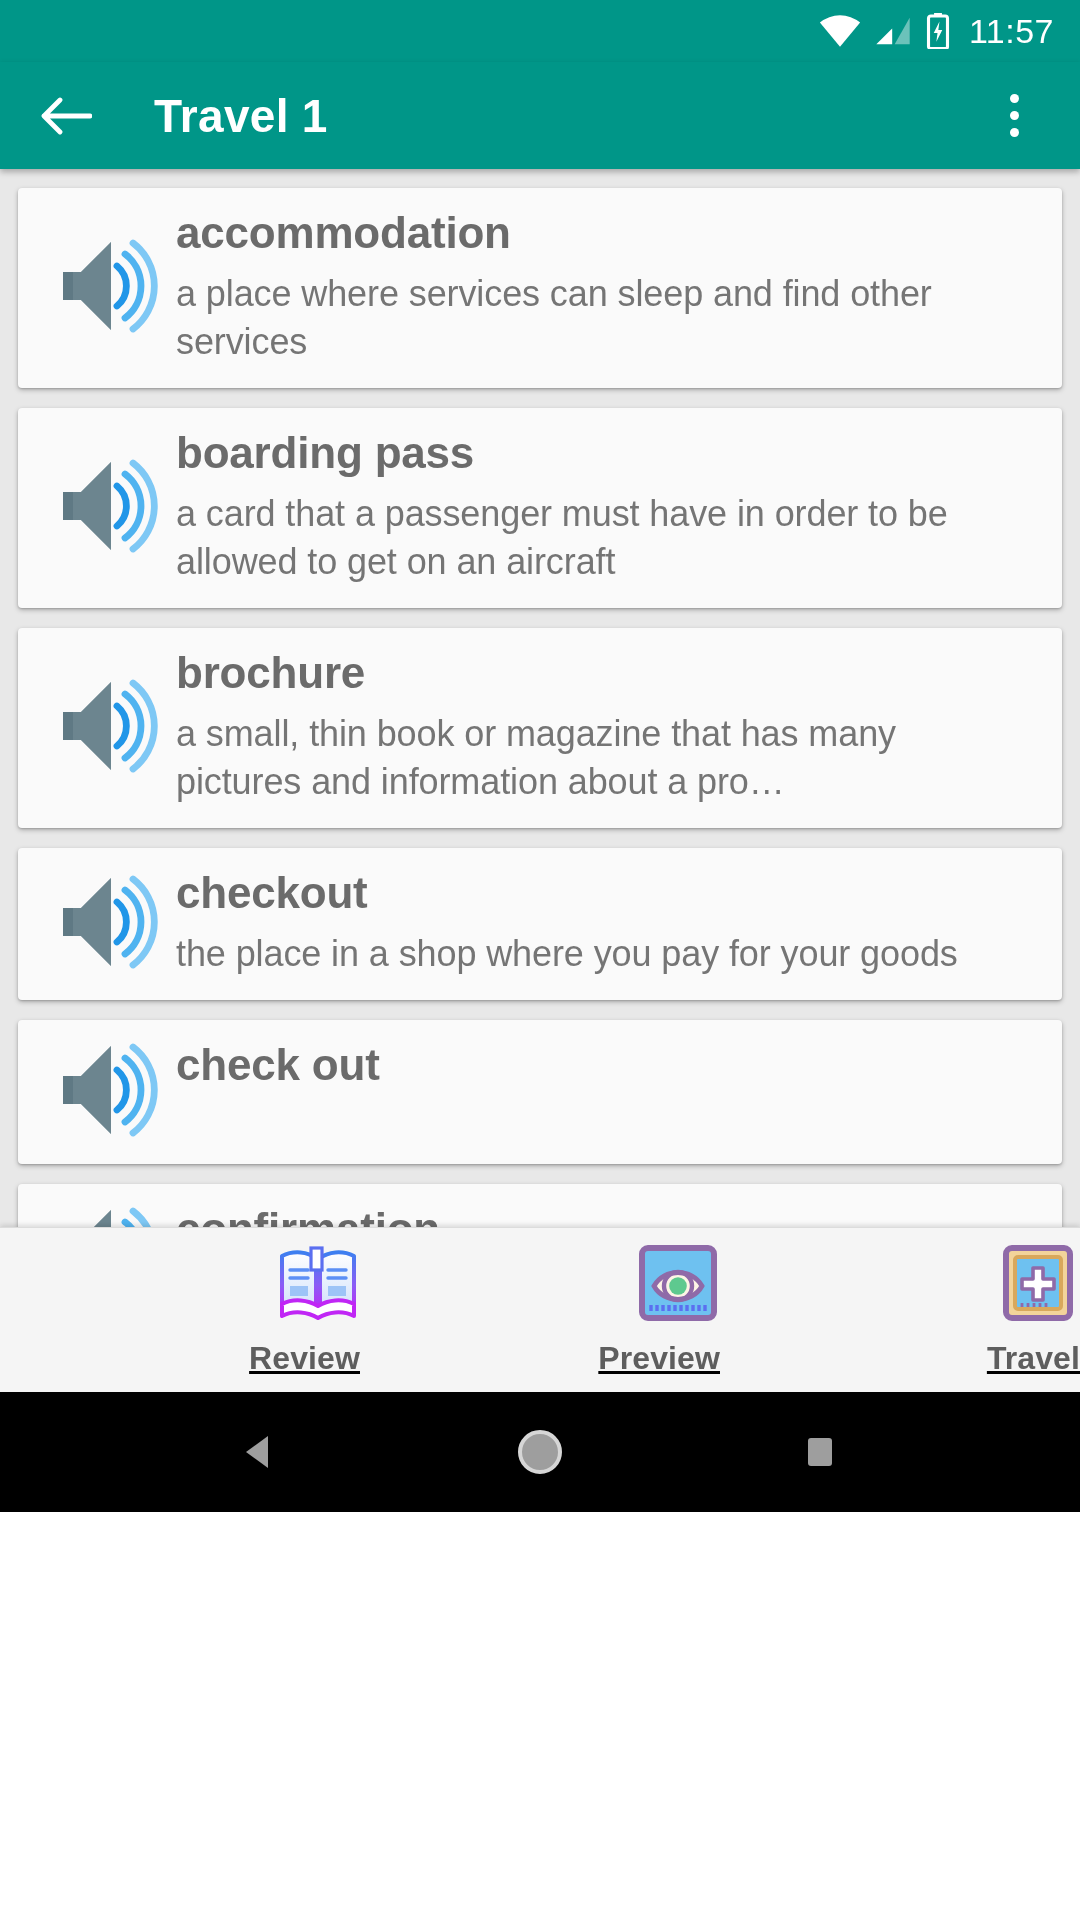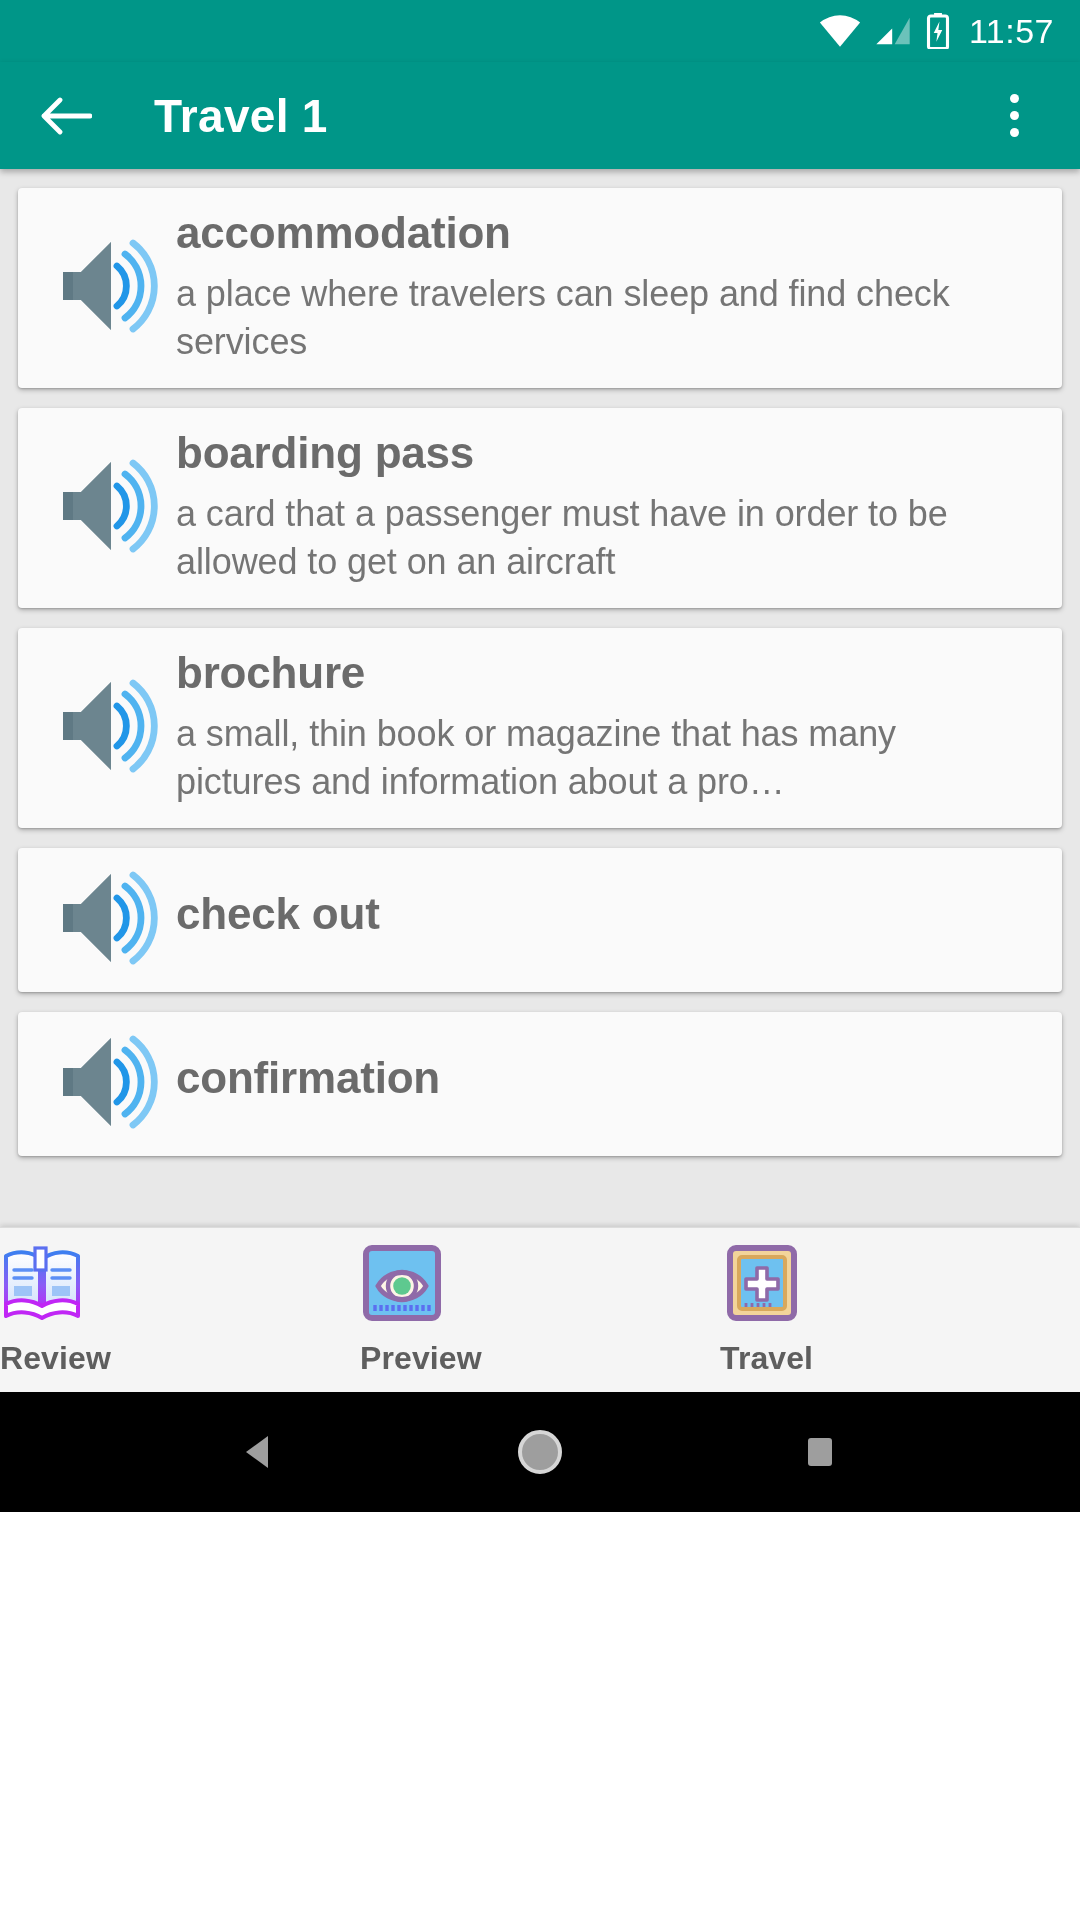--- a/index.html
+++ b/index.html
@@ -46,21 +46,21 @@
   .list-area {
     flex:1 1 auto; background:#e8e8e8;
     overflow:hidden; position:relative;
     padding:10px 0 0 0;
   }
   .card {
     background:#fafafa;
     margin:9px 18px 20px 18px;
     border-radius:4px;
     box-shadow:0 2px 5px rgba(0,0,0,0.26), 0 1px 2px rgba(0,0,0,0.16);
-    display:flex; align-items:center;
+    display:flex; 
     padding:18px 22px 22px 22px;
     position:relative;
     min-height:120px;
   }
   .card-icon {
     flex:0 0 130px; display:flex; align-items:center; justify-content:center;
     align-self:center; cursor:pointer;
   }
   .card-body { flex:1 1 auto; padding-left:6px; padding-right:10px; min-width:0; }
   .term {
@@ -75,21 +75,21 @@
   
   .bottomnav {
     flex:0 0 165px; height:165px; background:#f5f5f5;
     display:flex; align-items:center;
     border-top:1px solid #dcdcdc;
     box-shadow:0 -2px 5px rgba(0,0,0,0.13);
     position:relative; z-index:6;
   }
   .navitem {
     flex:1 1 0; display:flex; flex-direction:column;
-    align-items:flex-start; justify-content:center; gap:14px; cursor:pointer;
+    align-items:flex-end; justify-content:center; gap:14px; cursor:pointer;text-decoration:underline;
   }
   .nav-label { font-size:32px; font-weight:700; color:#5e5e5e; letter-spacing:0.1px; }
 
   
   .sysnav {
     flex:0 0 120px; height:120px; background:#000000;
     display:flex; align-items:center; justify-content:space-around;
     padding:0 120px;
   }
   .sysbtn { display:flex; align-items:center; justify-content:center; width:90px; height:90px; cursor:pointer; }
@@ -142,21 +142,21 @@
         <svg width="108" height="104" viewBox="0 0 54 52">
           <path d="M6 19 h9 L30 4 V48 L15 33 H6 Z" fill="#5f7984"></path>
           <path d="M30 4 V48 L15 33 H11 L11 19 H15 Z" fill="#778f99" opacity="0.55"></path>
           <path d="M33 16 a13 13 0 0 1 0 20" fill="none" stroke="#2196e8" stroke-width="3.4" stroke-linecap="round"></path>
           <path d="M37 10 a20 20 0 0 1 0 32" fill="none" stroke="#4fb3f0" stroke-width="3.4" stroke-linecap="round"></path>
           <path d="M41 4.5 a27 27 0 0 1 0 43" fill="none" stroke="#7ec8f5" stroke-width="3.4" stroke-linecap="round"></path>
         </svg>
       </div>
       <div class="card-body">
         <div class="term">accommodation</div>
-        <div class="definition">a place where travelers can sleep and find check services</div>
+        <div class="definition">a place where services can sleep and find other services</div>
       </div>
     </div>
 
     <div class="card">
       <div class="card-icon">
         <svg width="108" height="104" viewBox="0 0 54 52">
           <path d="M6 19 h9 L30 4 V48 L15 33 H6 Z" fill="#5f7984"></path>
           <path d="M30 4 V48 L15 33 H11 L11 19 H15 Z" fill="#778f99" opacity="0.55"></path>
           <path d="M33 16 a13 13 0 0 1 0 20" fill="none" stroke="#2196e8" stroke-width="3.4" stroke-linecap="round"></path>
           <path d="M37 10 a20 20 0 0 1 0 32" fill="none" stroke="#4fb3f0" stroke-width="3.4" stroke-linecap="round"></path>
@@ -178,20 +178,35 @@
           <path d="M37 10 a20 20 0 0 1 0 32" fill="none" stroke="#4fb3f0" stroke-width="3.4" stroke-linecap="round"></path>
           <path d="M41 4.5 a27 27 0 0 1 0 43" fill="none" stroke="#7ec8f5" stroke-width="3.4" stroke-linecap="round"></path>
         </svg>
       </div>
       <div class="card-body">
         <div class="term">brochure</div>
         <div class="definition">a small, thin book or magazine that has many pictures and information about a pro…</div>
       </div>
     </div>
 
+    <div class="card">
+      <div class="card-icon">
+        <svg width="108" height="104" viewBox="0 0 54 52">
+          <path d="M6 19 h9 L30 4 V48 L15 33 H6 Z" fill="#5f7984"></path>
+          <path d="M30 4 V48 L15 33 H11 L11 19 H15 Z" fill="#778f99" opacity="0.55"></path>
+          <path d="M33 16 a13 13 0 0 1 0 20" fill="none" stroke="#2196e8" stroke-width="3.4" stroke-linecap="round"></path>
+          <path d="M37 10 a20 20 0 0 1 0 32" fill="none" stroke="#4fb3f0" stroke-width="3.4" stroke-linecap="round"></path>
+          <path d="M41 4.5 a27 27 0 0 1 0 43" fill="none" stroke="#7ec8f5" stroke-width="3.4" stroke-linecap="round"></path>
+        </svg>
+      </div>
+      <div class="card-body">
+        <div class="term">checkout</div>
+        <div class="definition">the place in a shop where you pay for your goods</div>
+      </div>
+    </div>
 
     <div class="card">
       <div class="card-icon">
         <svg width="108" height="104" viewBox="0 0 54 52">
           <path d="M6 19 h9 L30 4 V48 L15 33 H6 Z" fill="#5f7984"></path>
           <path d="M30 4 V48 L15 33 H11 L11 19 H15 Z" fill="#778f99" opacity="0.55"></path>
           <path d="M33 16 a13 13 0 0 1 0 20" fill="none" stroke="#2196e8" stroke-width="3.4" stroke-linecap="round"></path>
           <path d="M37 10 a20 20 0 0 1 0 32" fill="none" stroke="#4fb3f0" stroke-width="3.4" stroke-linecap="round"></path>
           <path d="M41 4.5 a27 27 0 0 1 0 43" fill="none" stroke="#7ec8f5" stroke-width="3.4" stroke-linecap="round"></path>
         </svg>

